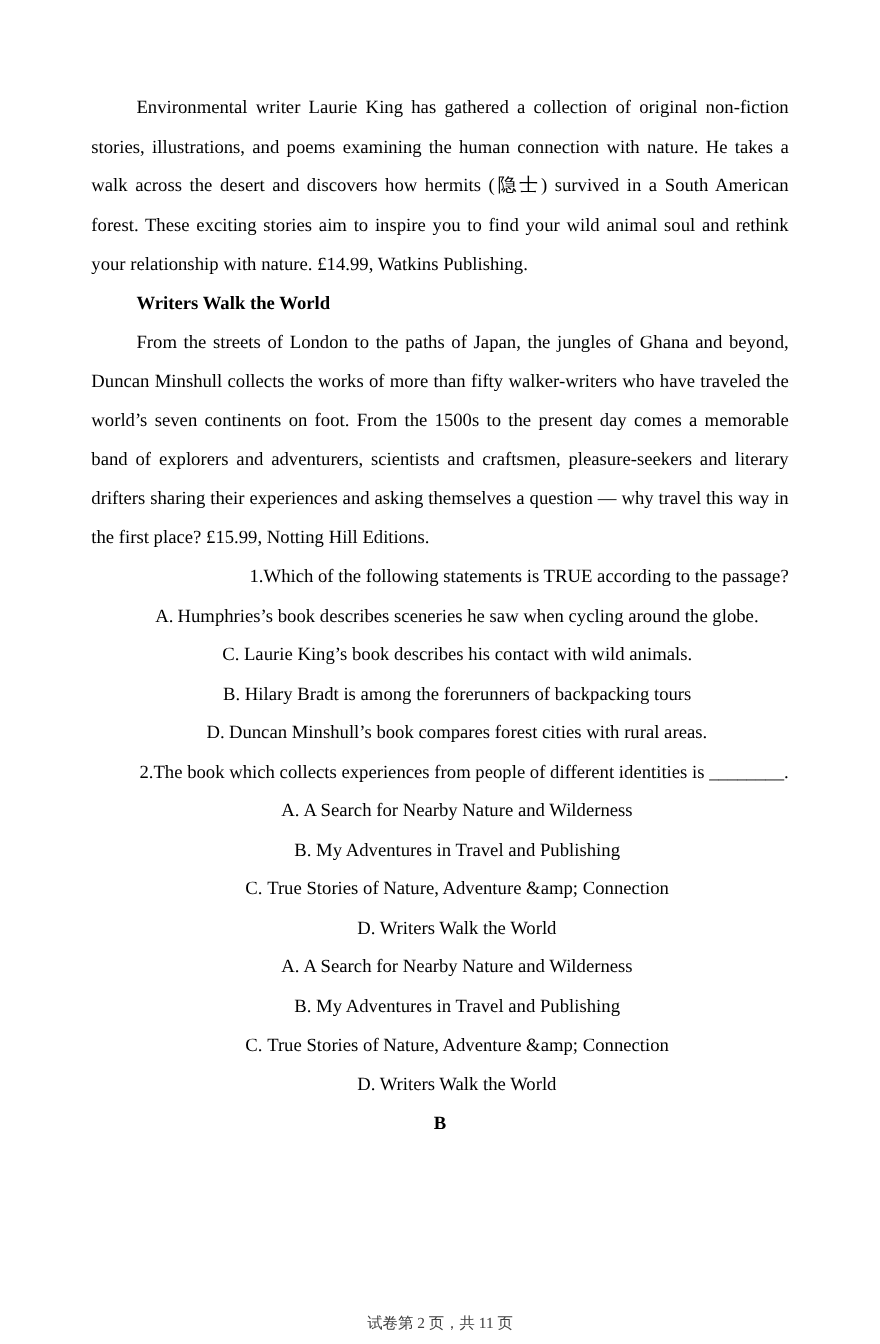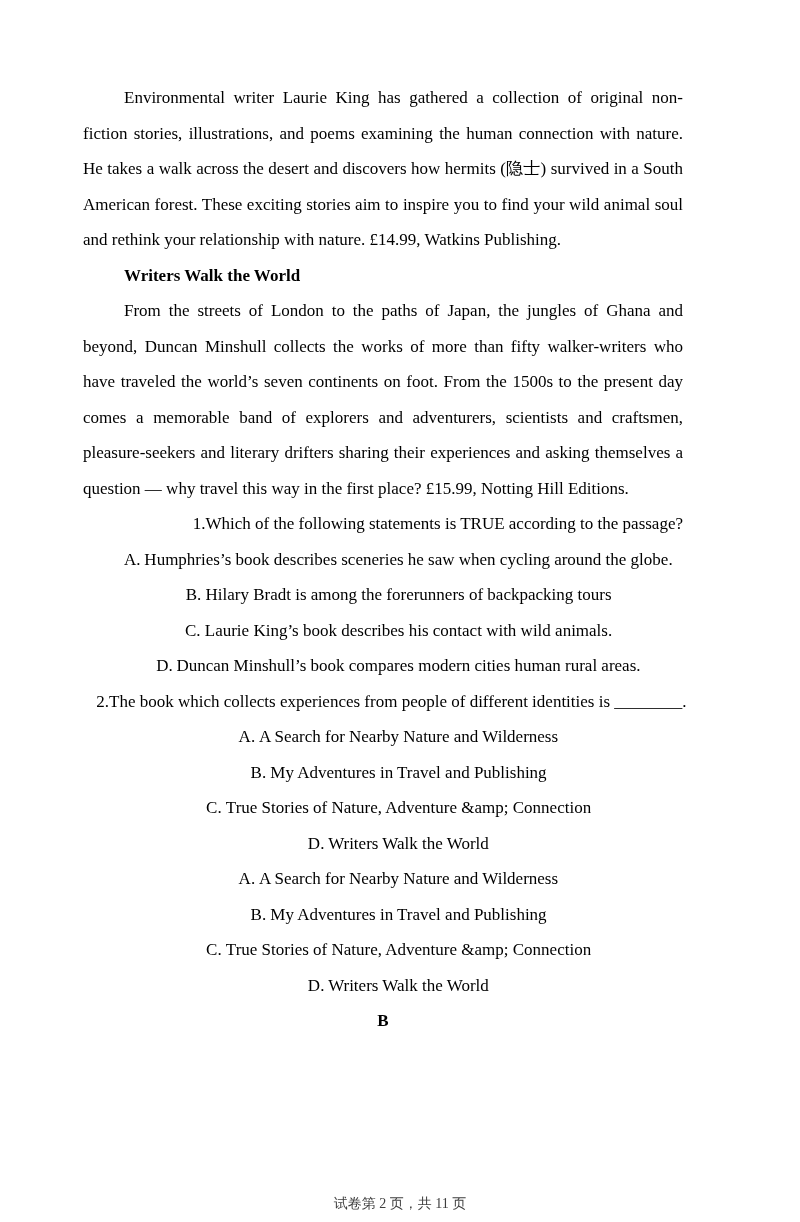--- a/index.html
+++ b/index.html
@@ -7,21 +7,21 @@
   body {
     height: 1222px;
     background: #ffffff;
     color: #000000;
     font-family: "Liberation Serif", "DejaVu Serif", serif;
     font-size: 17px;
     position: relative;
     overflow: hidden;
   }
   .page {
-    padding: 80px 117px 0 83px;
+    padding: 80px 83px 0 83px;
   }
   .para {
     text-align: justify;
     line-height: 35.5px;
   }
   .indent { text-indent: 41px; }
   .book-heading {
     font-weight: bold;
     text-indent: 41px;
     line-height: 35.5px;
@@ -64,23 +64,23 @@
   <p class="para indent">Environmental writer Laurie King has gathered a collection of original non-fiction stories, illustrations, and poems examining the human connection with nature. He takes a walk across the desert and discovers how hermits (隐士) survived in a South American forest. These exciting stories aim to inspire you to find your wild animal soul and rethink your relationship with nature. £14.99, Watkins Publishing.</p>
 
   <p class="book-heading">Writers Walk the World</p>
 
   <p class="para indent">From the streets of London to the paths of Japan, the jungles of Ghana and beyond, Duncan Minshull collects the works of more than fifty walker-writers who have traveled the world’s seven continents on foot. From the 1500s to the present day comes a memorable band of explorers and adventurers, scientists and craftsmen, pleasure-seekers and literary drifters sharing their experiences and asking themselves a question — why travel this way in the first place? £15.99, Notting Hill Editions.</p>
 
   <div>
     <p class="q-stem"><span class="q-num">1.</span><span>Which of the following statements is TRUE according to the passage?</span></p>
     <div class="options">
       <p class="option"><span class="o-label">A.</span><span>Humphries’s book describes sceneries he saw when cycling around the globe.</span></p>
+      <p class="option"><span class="o-label">C.</span><span>Laurie King’s book describes his contact with wild animals.</span></p>
       <p class="option"><span class="o-label">B.</span><span>Hilary Bradt is among the forerunners of backpacking tours</span></p>
-      <p class="option"><span class="o-label">C.</span><span>Laurie King’s book describes his contact with wild animals.</span></p>
-      <p class="option"><span class="o-label">D.</span><span>Duncan Minshull’s book compares modern cities human rural areas.</span></p>
+      <p class="option"><span class="o-label">D.</span><span>Duncan Minshull’s book compares forest cities with rural areas.</span></p>
     </div>
   </div>
 
   <div>
     <p class="q-stem"><span class="q-num">2.</span><span>The book which collects experiences from people of different identities is ________.</span></p>
     <div class="options">
       <p class="option"><span class="o-label">A.</span><span>A Search for Nearby Nature and Wilderness</span></p>
       <p class="option"><span class="o-label">B.</span><span>My Adventures in Travel and Publishing</span></p>
       <p class="option"><span class="o-label">C.</span><span>True Stories of Nature, Adventure &amp;amp; Connection</span></p>
       <p class="option"><span class="o-label">D.</span><span>Writers Walk the World</span></p>

